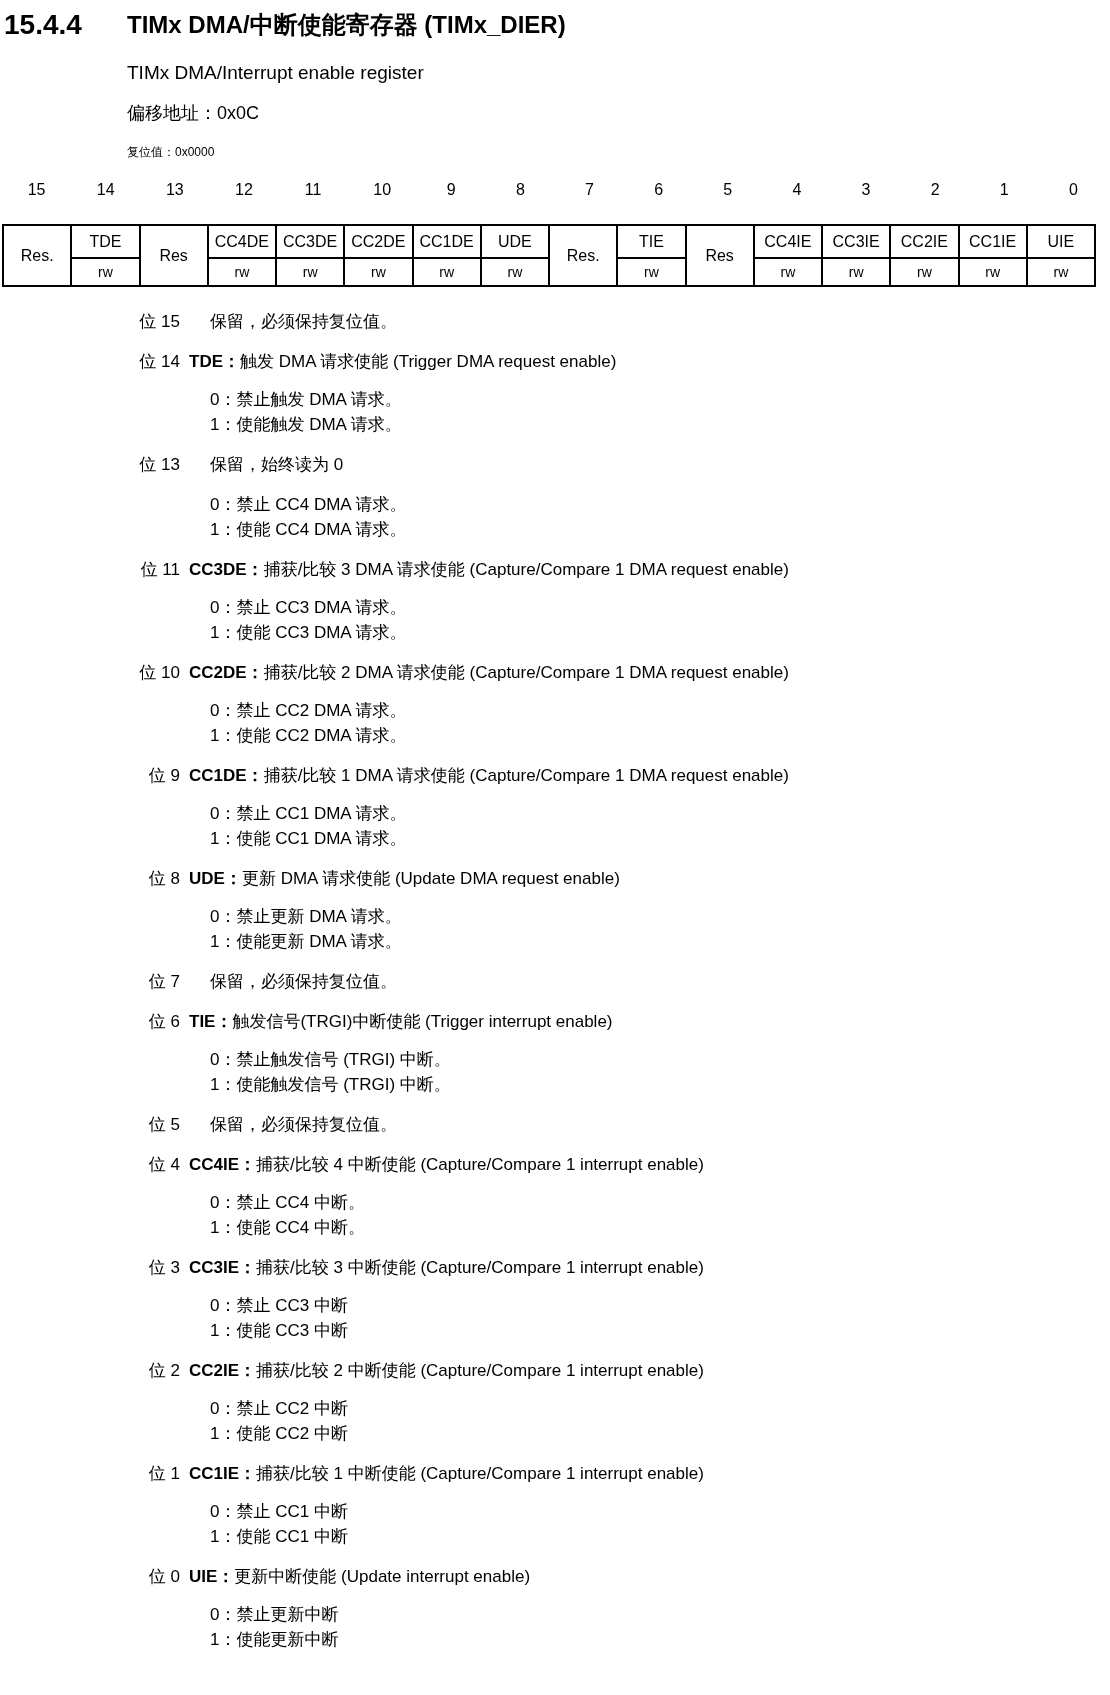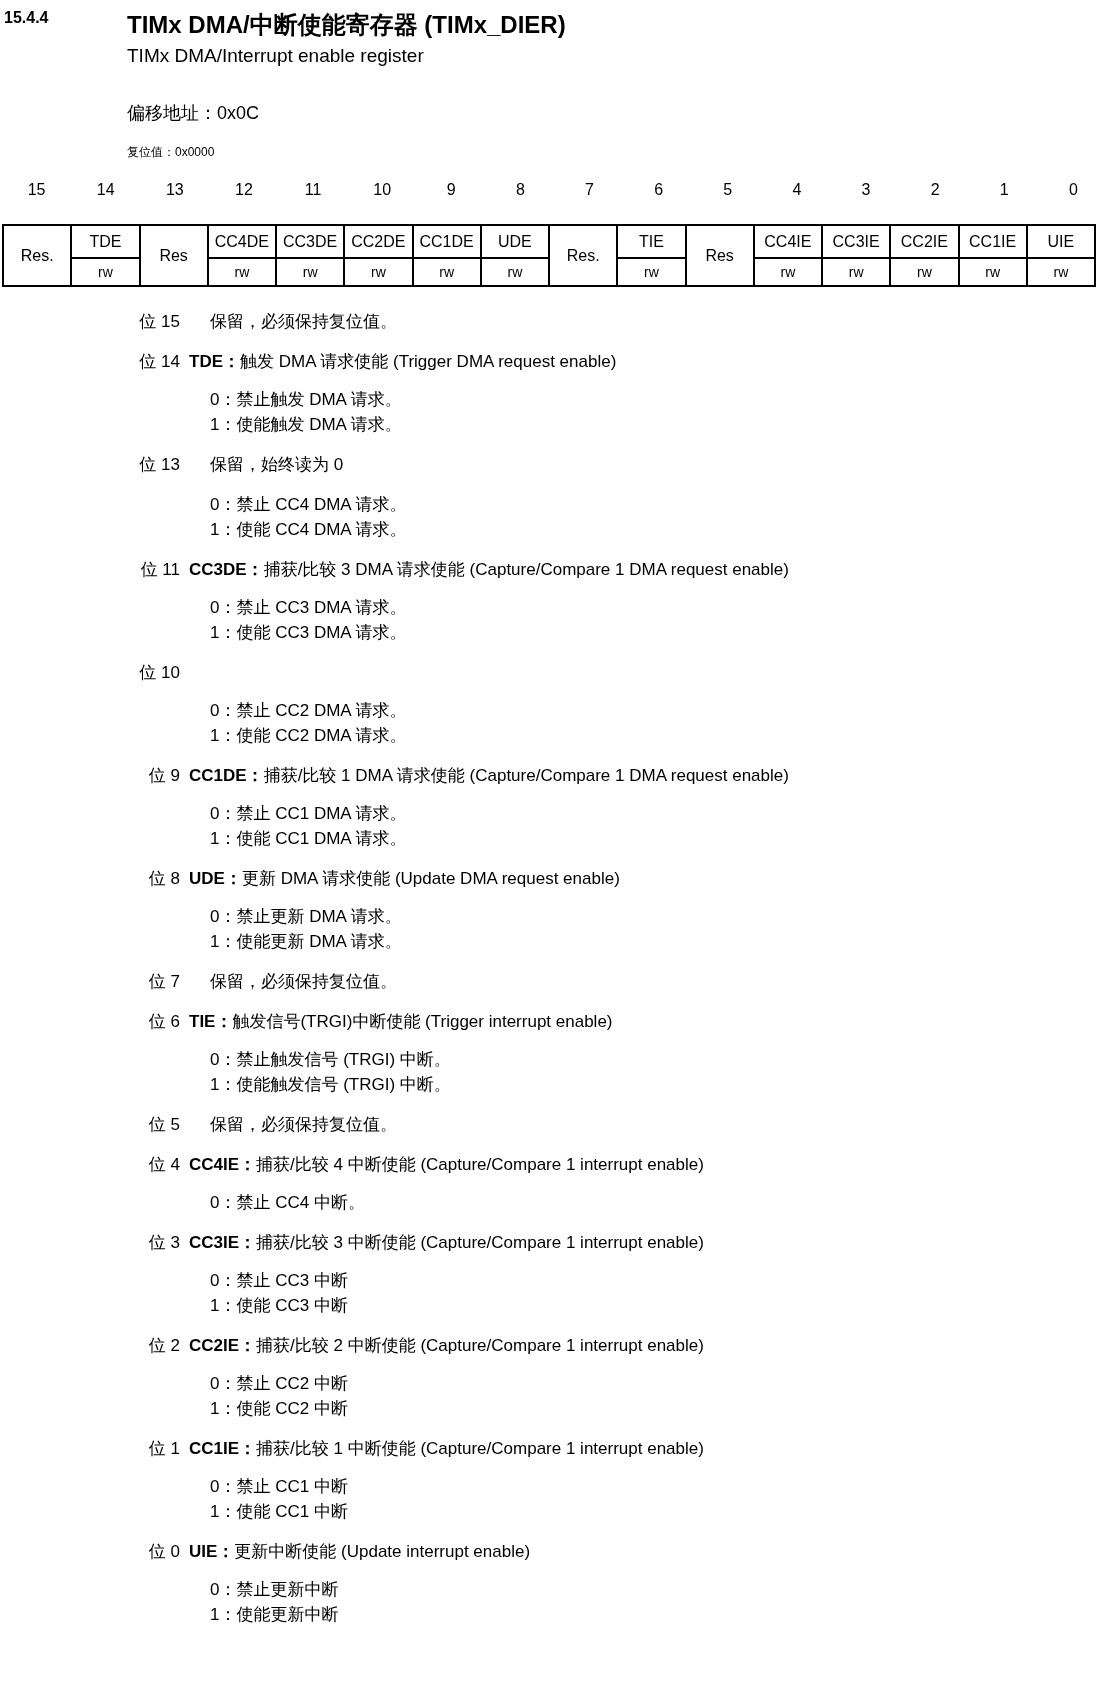--- a/index.html
+++ b/index.html
@@ -15,36 +15,36 @@
     height: 1695px;
     background: #ffffff;
     overflow: hidden;
   }
 
   
   .sec-num {
     position: absolute;
     left: 4px;
     top: 9px;
-    font-size: 16px;
+    font-size: 28px;
     font-weight: bold;
     letter-spacing: 0px;
     text-align: center;
   }
   .sec-title {
     position: absolute;
     left: 127px;
     top: 9px;
     font-size: 24px;
     font-weight: bold;
   }
   .subtitle {
     position: absolute;
     left: 127px;
-    top: 45px;
+    top: 62px;
     font-size: 19px;
   }
   .meta-offset {
     position: absolute;
     left: 127px;
     top: 101px;
     font-size: 18px;
   }
   .meta-reset {
     position: absolute;
@@ -216,20 +216,21 @@
         <div class="desc-row title-row">
           <span class="bit-label">位 11</span>
           <span class="content"><span class="field-name">CC3DE：</span><span>捕获/比较 3 DMA 请求使能 (Capture/Compare 1 DMA request enable)</span></span>
         </div>
         <div class="value-line">0：禁止 CC3 DMA 请求。</div>
         <div class="value-line">1：使能 CC3 DMA 请求。</div>
       </div>
       <div class="desc-block">
         <div class="desc-row title-row">
           <span class="bit-label">位 10</span>
+          <span class="content"><span class="field-name">CC2DE：</span><span>捕获/比较 2 DMA 请求使能 (Capture/Compare 1 DMA request enable)</span></span>
         </div>
         <div class="value-line">0：禁止 CC2 DMA 请求。</div>
         <div class="value-line">1：使能 CC2 DMA 请求。</div>
       </div>
       <div class="desc-block">
         <div class="desc-row title-row">
           <span class="bit-label">位 9</span>
           <span class="content"><span class="field-name">CC1DE：</span><span>捕获/比较 1 DMA 请求使能 (Capture/Compare 1 DMA request enable)</span></span>
         </div>
         <div class="value-line">0：禁止 CC1 DMA 请求。</div>
@@ -262,20 +263,21 @@
           <span class="bit-label">位 5</span>
           <span class="content reserved"><span>保留，必须保持复位值。</span></span>
         </div>
       </div>
       <div class="desc-block">
         <div class="desc-row title-row">
           <span class="bit-label">位 4</span>
           <span class="content"><span class="field-name">CC4IE：</span><span>捕获/比较 4 中断使能 (Capture/Compare 1 interrupt enable)</span></span>
         </div>
         <div class="value-line">0：禁止 CC4 中断。</div>
+        <div class="value-line">1：使能 CC4 中断。</div>
       </div>
       <div class="desc-block">
         <div class="desc-row title-row">
           <span class="bit-label">位 3</span>
           <span class="content"><span class="field-name">CC3IE：</span><span>捕获/比较 3 中断使能 (Capture/Compare 1 interrupt enable)</span></span>
         </div>
         <div class="value-line">0：禁止 CC3 中断</div>
         <div class="value-line">1：使能 CC3 中断</div>
       </div>
       <div class="desc-block">

